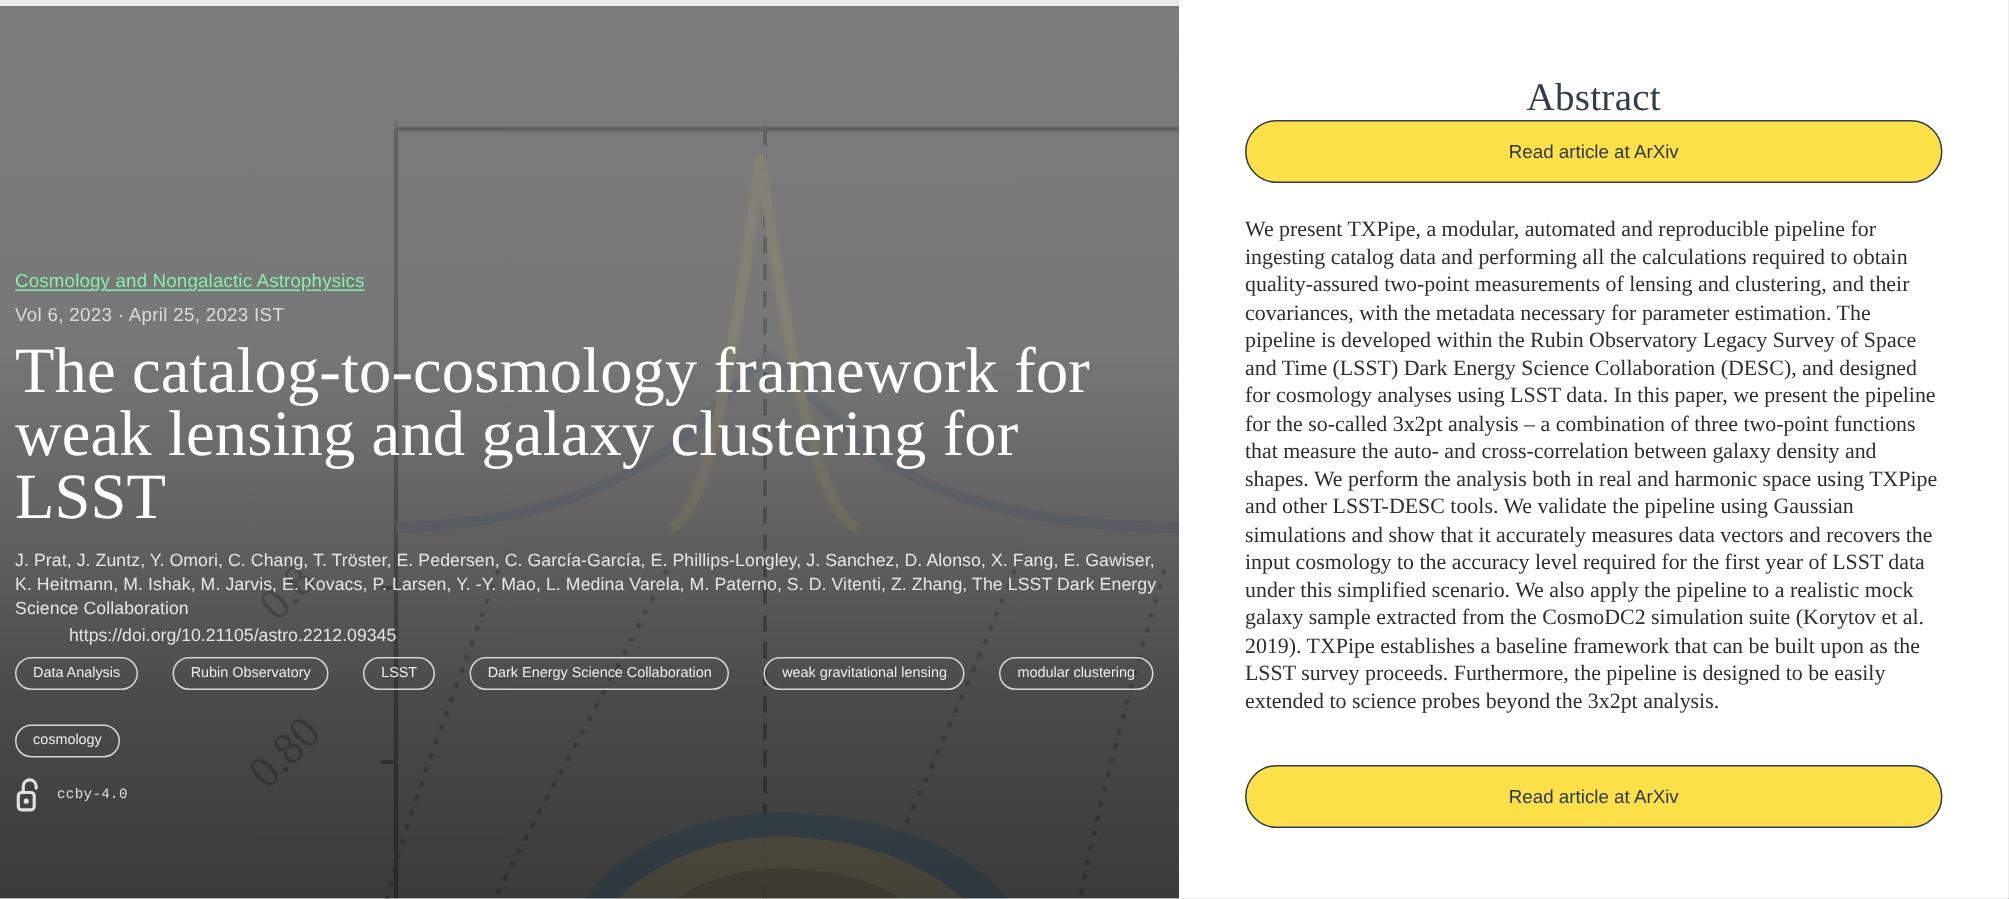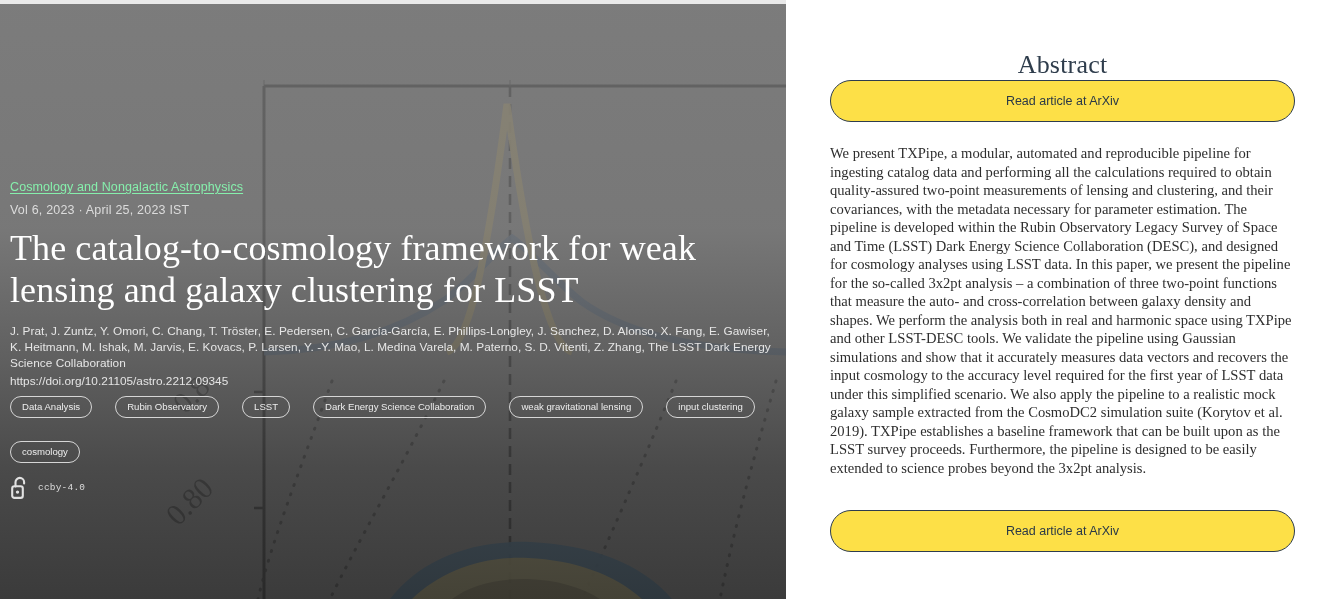--- a/index.html
+++ b/index.html
@@ -82,21 +82,21 @@
   .issue-line {
     color: #dcdcdc;
     font-size: 12.5px;
     line-height: 16px;
     letter-spacing: 0.2px;
     margin-bottom: 9px;
   }
   .article-title {
     color: #ffffff;
     font-family: "Liberation Serif", serif;
-    font-size: 36px;
+    font-size: 43px;
     line-height: 42px;
     font-weight: 400;
     letter-spacing: 0.1px;
     max-width: 760px;
     margin-bottom: 12px;
   }
   .authors {
     color: #e6e6e6;
     font-size: 11.8px;
     line-height: 16px;
@@ -107,20 +107,21 @@
     text-underline-offset: 2px;
     cursor: pointer;
   }
   .doi {
     color: #e4e4e4;
     font-size: 11.8px;
     line-height: 16px;
     margin-top: 2px;
     margin-bottom: 7px;
     cursor: pointer;
+    margin-left: 36px;
   }
 
   .tag-row {
     display: flex;
     flex-wrap: wrap;
     gap: 23px;
     margin-bottom: 12px;
     max-width: 770px;
   }
   .tag {
@@ -261,21 +262,21 @@
       </div>
 
       <a class="doi">https://doi.org/10.21105/astro.2212.09345</a>
 
       <div class="tag-row">
         <span class="tag">Data Analysis</span>
         <span class="tag">Rubin Observatory</span>
         <span class="tag">LSST</span>
         <span class="tag">Dark Energy Science Collaboration</span>
         <span class="tag">weak gravitational lensing</span>
-        <span class="tag">input clustering</span>
+        <span class="tag">modular clustering</span>
         <span class="tag">cosmology</span>
       </div>
 
       <div class="license-row">
         <span>
           <svg class="oa-icon" viewBox="0 0 19 25" xmlns="http://www.w3.org/2000/svg">
             <path d="M5.5 11.5 V7.2 A4.3 4.3 0 0 1 14.1 7.2 V8.4" fill="none" stroke="#e2e2e2" stroke-width="2.1" stroke-linecap="round"></path>
             <rect x="2.2" y="11.3" width="10.6" height="11.6" rx="2.2" fill="none" stroke="#e2e2e2" stroke-width="2.1"></rect>
             <circle cx="7.5" cy="17.1" r="1.7" fill="#e2e2e2"></circle>
           </svg>

